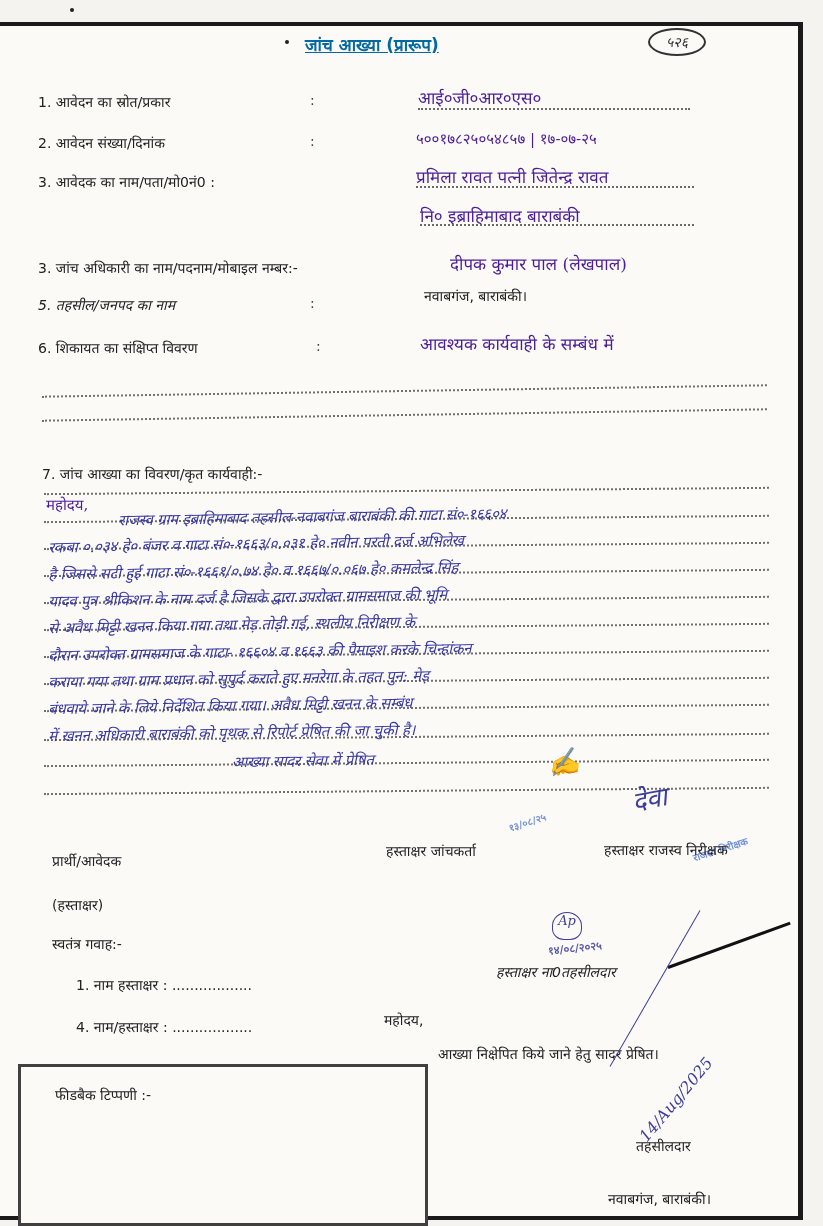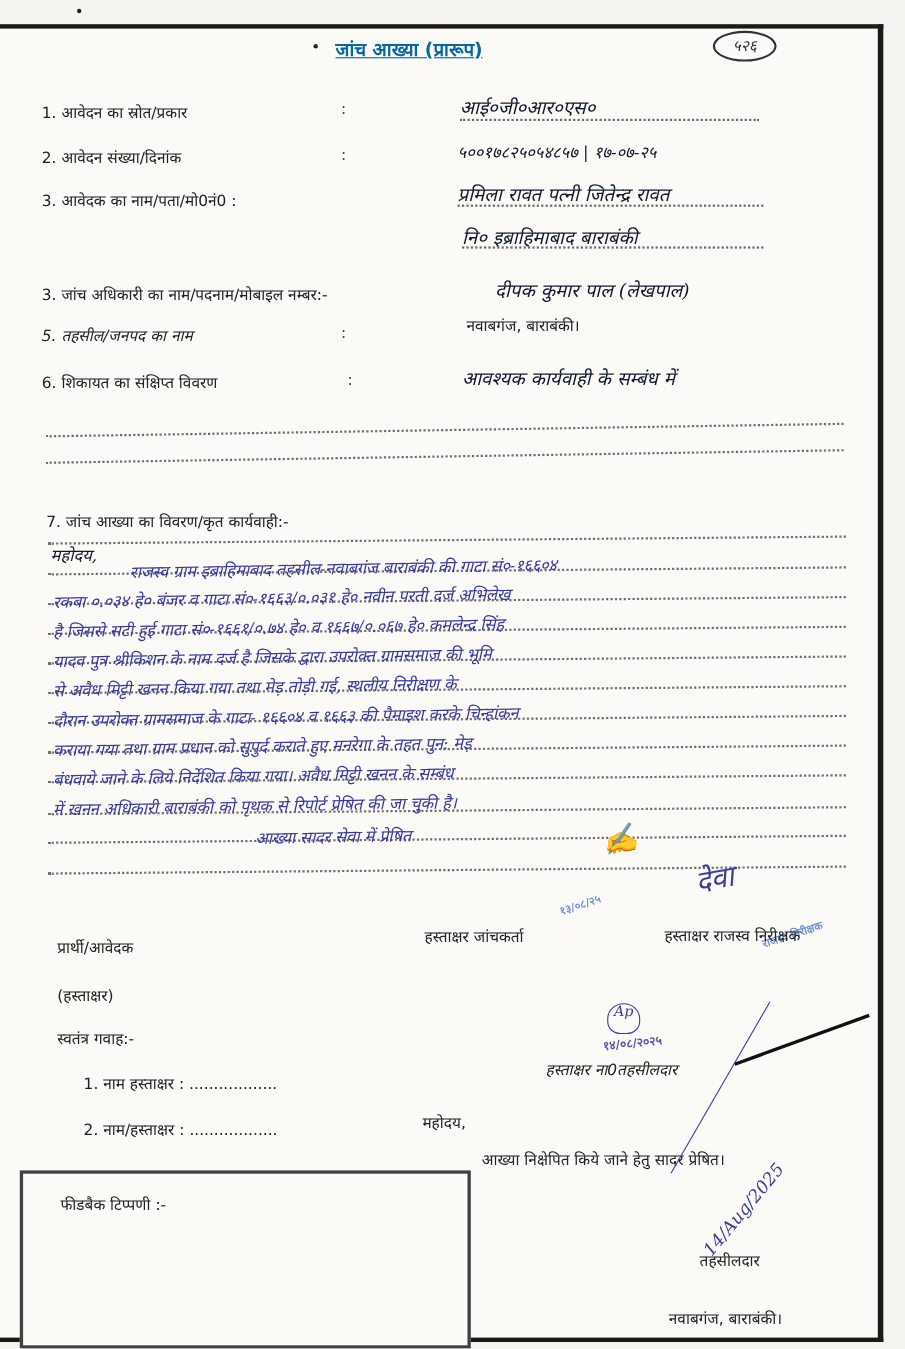--- a/index.html
+++ b/index.html
@@ -27,21 +27,21 @@
   .title-dot { left: 285px; top: 40px; }
   .file-no {
     left: 648px; top: 28px; width: 54px; height: 24px;
     border: 2px solid #333; border-radius: 50%;
     font-size: 14px; text-align: center; line-height: 24px; color: #333;
     font-style: italic;
   }
   .label { font-size: 14px; color: #222; text-align: center; }
   .colon { font-size: 14px; color: #444; }
   .hand {
-    font-size: 17px; color: #0f172a; font-style: italic;
+    font-size: 17px; color: #4c1d95; 
     font-family: "DejaVu Serif", serif; white-space: nowrap;
   }
   .printed-val { font-size: 14px; color: #222; }
   .dotline {
     position: absolute; height: 0; border-top: 2px dotted #6a6a6a;
   }
   .rule {
     position: absolute; height: 0; border-top: 2px dotted #6f6f6f;
   }
   .body-line {
@@ -135,21 +135,21 @@
 <div class="sig" style="left:632px;top:780px;font-size:26px;transform:rotate(-10deg);">देवा</div>
 <div class="stamp" style="left:692px;top:842px;">राजस्व निरीक्षक</div>
 
 <div class="abs label" style="left:52px;top:851px;">प्रार्थी/आवेदक</div>
 <div class="abs label" style="left:386px;top:841px;">हस्ताक्षर जांचकर्ता</div>
 <div class="abs label" style="left:604px;top:840px;">हस्ताक्षर राजस्व निरीक्षक</div>
 <div class="abs label" style="left:52px;top:895px;">(हस्ताक्षर)</div>
 
 <div class="abs label" style="left:52px;top:934px;">स्वतंत्र गवाह:-</div>
 <div class="abs label" style="left:76px;top:975px;">1.  नाम हस्ताक्षर : ..................</div>
-<div class="abs label" style="left:76px;top:1017px;">2.  नाम/हस्ताक्षर : ..................</div>
+<div class="abs label" style="left:76px;top:1017px;">4.  नाम/हस्ताक्षर : ..................</div>
 
 <div class="sig" style="left:552px;top:912px;font-size:13px;width:28px;height:26px;border:1.5px solid #3d3d9a;border-radius:50% 50% 40% 40%;text-align:center;">Ap</div>
 <div class="stamp" style="left:548px;top:940px;transform:rotate(-6deg);color:#3d3d9a;font-size:11px;">१४/०८/२०२५</div>
 <div class="abs label" style="left:496px;top:962px;font-style:italic;">हस्ताक्षर ना0तहसीलदार</div>
 <div class="abs" style="left:668px;top:966px;width:130px;height:0;border-top:3px solid #111;transform:rotate(-20deg);transform-origin:left;"></div>
 
 <div class="abs label" style="left:384px;top:1010px;">महोदय,</div>
 <div class="abs label" style="left:438px;top:1044px;">आख्या निक्षेपित किये जाने हेतु सादर प्रेषित।</div>
 
 <div class="sig" style="left:624px;top:1090px;font-size:16px;transform:rotate(-50deg);">14/Aug/2025</div>

